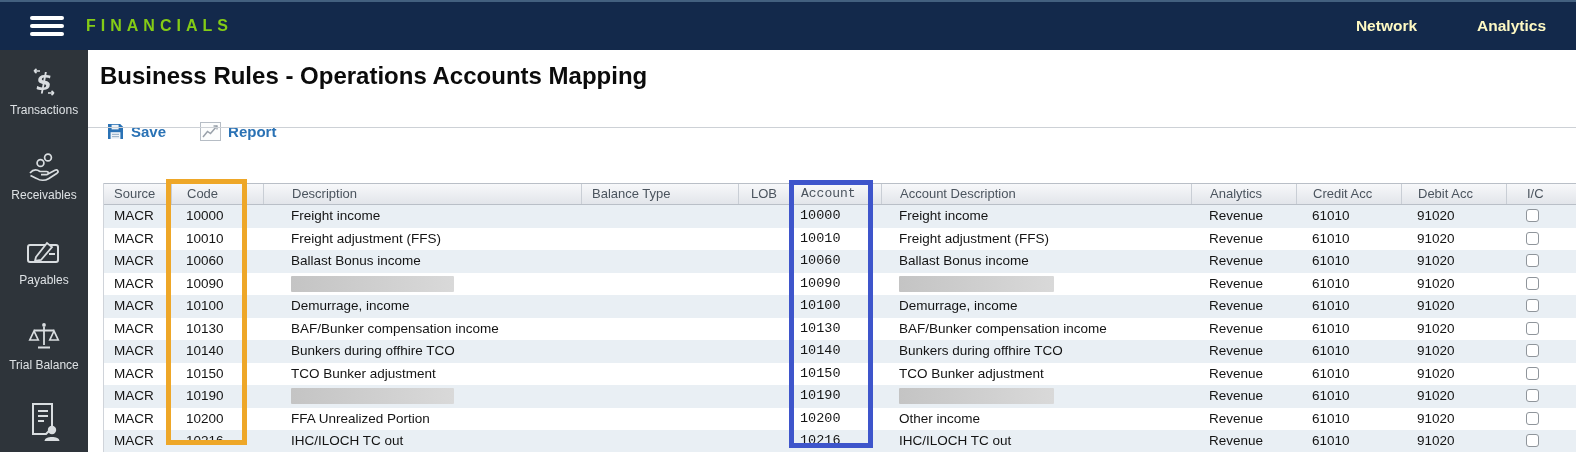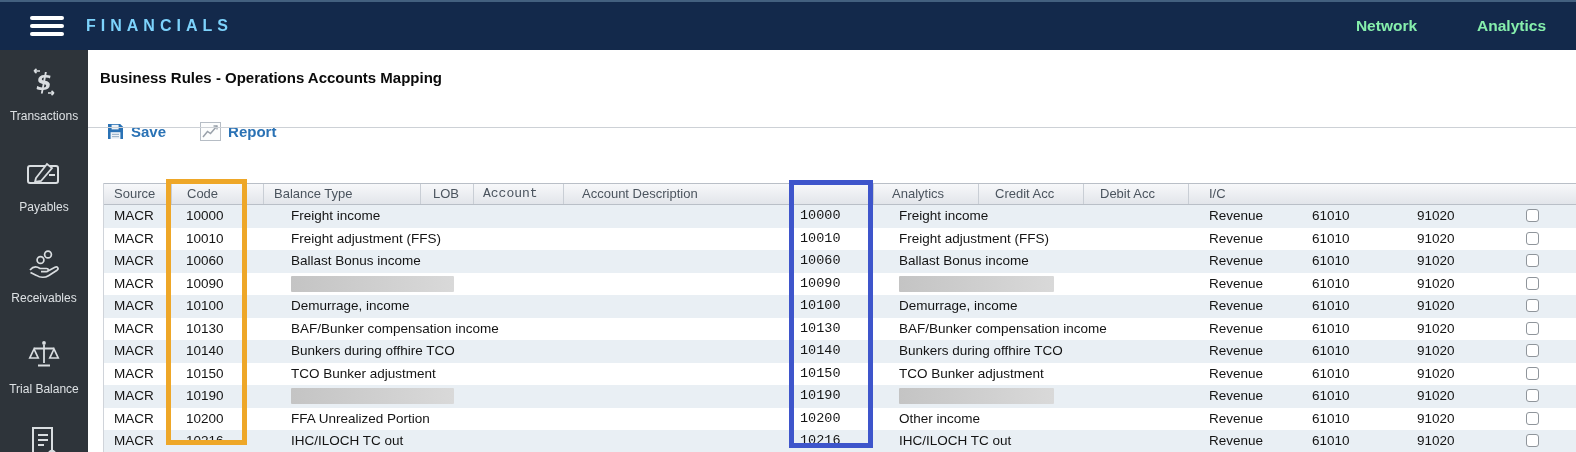--- a/index.html
+++ b/index.html
@@ -8,33 +8,33 @@
   }
   *{margin:0;padding:0;box-sizing:border-box;}
   html,body{width:1576px;height:452px;overflow:hidden;background:#fff;
     font-family:"Liberation Sans","DejaVu Sans",sans-serif;}
   
   .navbar{position:absolute;left:0;top:0;width:1576px;height:50px;
     background:var(--navbar-bg);border-top:2px solid #43607f;
     display:flex;align-items:center;}
   .hamburger{margin-left:30px;width:34px;cursor:pointer;}
   .hamburger div{height:4px;background:#fff;border-radius:2px;margin:4px 0;}
-  .brand{color:#7dd3fc;font-size:16px;font-weight:bold;letter-spacing:5px;margin-left:22px;}
+  .brand{color:#84cc16;font-size:16px;font-weight:bold;letter-spacing:5px;margin-left:22px;}
   .nav-links{margin-left:auto;margin-right:30px;display:flex;gap:60px;}
-  .nav-link{color:#86efac;font-size:15.5px;font-weight:bold;cursor:pointer;}
+  .nav-link{color:#fef9c3;font-size:15.5px;font-weight:bold;cursor:pointer;}
   
   .sidebar{position:absolute;left:0;top:50px;width:88px;height:402px;
     background:var(--sidebar-bg);display:flex;flex-direction:column;align-items:center;
     padding-top:16px;}
   .side-item{display:flex;flex-direction:column;align-items:center;margin-bottom:34px;
     cursor:pointer;width:88px;}
   .side-item .icon{height:32px;display:flex;align-items:center;justify-content:center;}
-  .side-label{color:#dde1e4;font-size:12px;margin-top:12px;text-align:center;line-height:13px;}
-  
-  .page-title{position:absolute;left:100px;top:69px;font-size:15px;font-weight:bold;color:#0b0b0b;}
+  .side-label{color:#dde1e4;font-size:12px;margin-top:6px;text-align:center;line-height:13px;}
+  
+  .page-title{position:absolute;left:100px;top:62px;font-size:24px;font-weight:bold;color:#0b0b0b;}
   .toolbar{position:absolute;left:107px;top:94px;display:flex;gap:34px;align-items:center;}
   .tool-btn{display:flex;align-items:center;gap:7px;cursor:pointer;}
   .tool-btn span{color:var(--accent);font-size:15px;font-weight:bold;margin-top:28px;}
   .toolbar-divider{position:absolute;left:88px;top:127px;width:1488px;height:1px;background:#cdd1d6;}
   
   .table{position:absolute;left:103px;top:183px;width:1473px;border-left:1px solid #d0d4da;}
   .thead{display:flex;height:22px;background:linear-gradient(#f7f8fa,#e2e5ea);
     border-top:1px solid #b9bfc7;border-bottom:1px solid #b9bfc7;}
   .th{font-size:13px;color:#4b545e;line-height:20px;border-left:1px solid #c9ced5;
     overflow:hidden;white-space:nowrap;cursor:pointer;}
@@ -87,37 +87,37 @@
       <svg width="30" height="30" viewBox="0 0 30 30">
         <text x="15" y="23" font-size="23" font-weight="bold" font-style="italic" fill="#d9dde0" text-anchor="middle" font-family="DejaVu Sans">$</text>
         <path d="M11 4 H5 M5 4 l2.5 -2.2 M5 4 l2.5 2.2" stroke="#d9dde0" stroke-width="1.6" fill="none"></path>
         <path d="M19 26 h6 M25 26 l-2.5 -2.2 M25 26 l-2.5 2.2" stroke="#d9dde0" stroke-width="1.6" fill="none"></path>
       </svg>
     </div>
     <div class="side-label">Transactions</div>
   </div>
   <div class="side-item">
     <div class="icon">
+      <svg width="34" height="30" viewBox="0 0 34 30">
+        <circle cx="21" cy="5.5" r="3.4" stroke="#d9dde0" stroke-width="1.7" fill="none"></circle>
+        <circle cx="13.5" cy="11" r="3.4" stroke="#d9dde0" stroke-width="1.7" fill="none"></circle>
+        <path d="M3 21 c3 -3.5 7 -3.5 10 -1.5 h6.5 c2.4 0 2.4 3.2 0 3.2 h-5.5 m5.5 0 l8.5 -4.5 c2.4 -1.2 4.2 1.3 2 3 l-8.5 5.5 c-3.5 2.2 -8.5 2 -12 -0.3 l-6 -3" stroke="#d9dde0" stroke-width="1.7" fill="none"></path>
+      </svg>
+    </div>
+    <div class="side-label">Receivables</div>
+  </div>
+  <div class="side-item">
+    <div class="icon">
       <svg width="36" height="28" viewBox="0 0 36 28">
         <rect x="2" y="7" width="30" height="17" rx="2" stroke="#d9dde0" stroke-width="2" fill="none"></rect>
         <path d="M10 19 L21 5 l5 4 -11 13 -6 1 z" fill="#2E343A" stroke="#d9dde0" stroke-width="1.8"></path>
         <path d="M23 16 h6" stroke="#d9dde0" stroke-width="2"></path>
       </svg>
     </div>
     <div class="side-label">Payables</div>
-  </div>
-  <div class="side-item">
-    <div class="icon">
-      <svg width="34" height="30" viewBox="0 0 34 30">
-        <circle cx="21" cy="5.5" r="3.4" stroke="#d9dde0" stroke-width="1.7" fill="none"></circle>
-        <circle cx="13.5" cy="11" r="3.4" stroke="#d9dde0" stroke-width="1.7" fill="none"></circle>
-        <path d="M3 21 c3 -3.5 7 -3.5 10 -1.5 h6.5 c2.4 0 2.4 3.2 0 3.2 h-5.5 m5.5 0 l8.5 -4.5 c2.4 -1.2 4.2 1.3 2 3 l-8.5 5.5 c-3.5 2.2 -8.5 2 -12 -0.3 l-6 -3" stroke="#d9dde0" stroke-width="1.7" fill="none"></path>
-      </svg>
-    </div>
-    <div class="side-label">Receivables</div>
   </div>
   <div class="side-item">
     <div class="icon">
       <svg width="34" height="30" viewBox="0 0 34 30">
         <circle cx="17" cy="3" r="1.9" fill="#d9dde0"></circle>
         <path d="M17 5 v18 M7 8.5 h20 M11 25.5 h12" stroke="#d9dde0" stroke-width="1.8" fill="none"></path>
         <path d="M7 9 l-4.2 9 h8.4 z" stroke="#d9dde0" stroke-width="1.7" fill="none"></path>
         <path d="M27 9 l-4.2 9 h8.4 z" stroke="#d9dde0" stroke-width="1.7" fill="none"></path>
       </svg>
     </div>
@@ -162,20 +162,21 @@
     <span>Report</span>
   </div>
 </div>
 
 <div class="toolbar-divider"></div>
 
 <div class="table">
   <div class="thead" id="thead">
       <div class="th c0">Source</div>
       <div class="th c1">Code</div>
+      <div class="th c2">Description</div>
       <div class="th c3">Balance Type</div>
       <div class="th c4">LOB</div>
       <div class="th c5">Account</div>
       <div class="th c6">Account Description</div>
       <div class="th c7">Analytics</div>
       <div class="th c8">Credit Acc</div>
       <div class="th c9">Debit Acc</div>
       <div class="th c10">I/C</div>
     </div>
   <div id="tbody">

